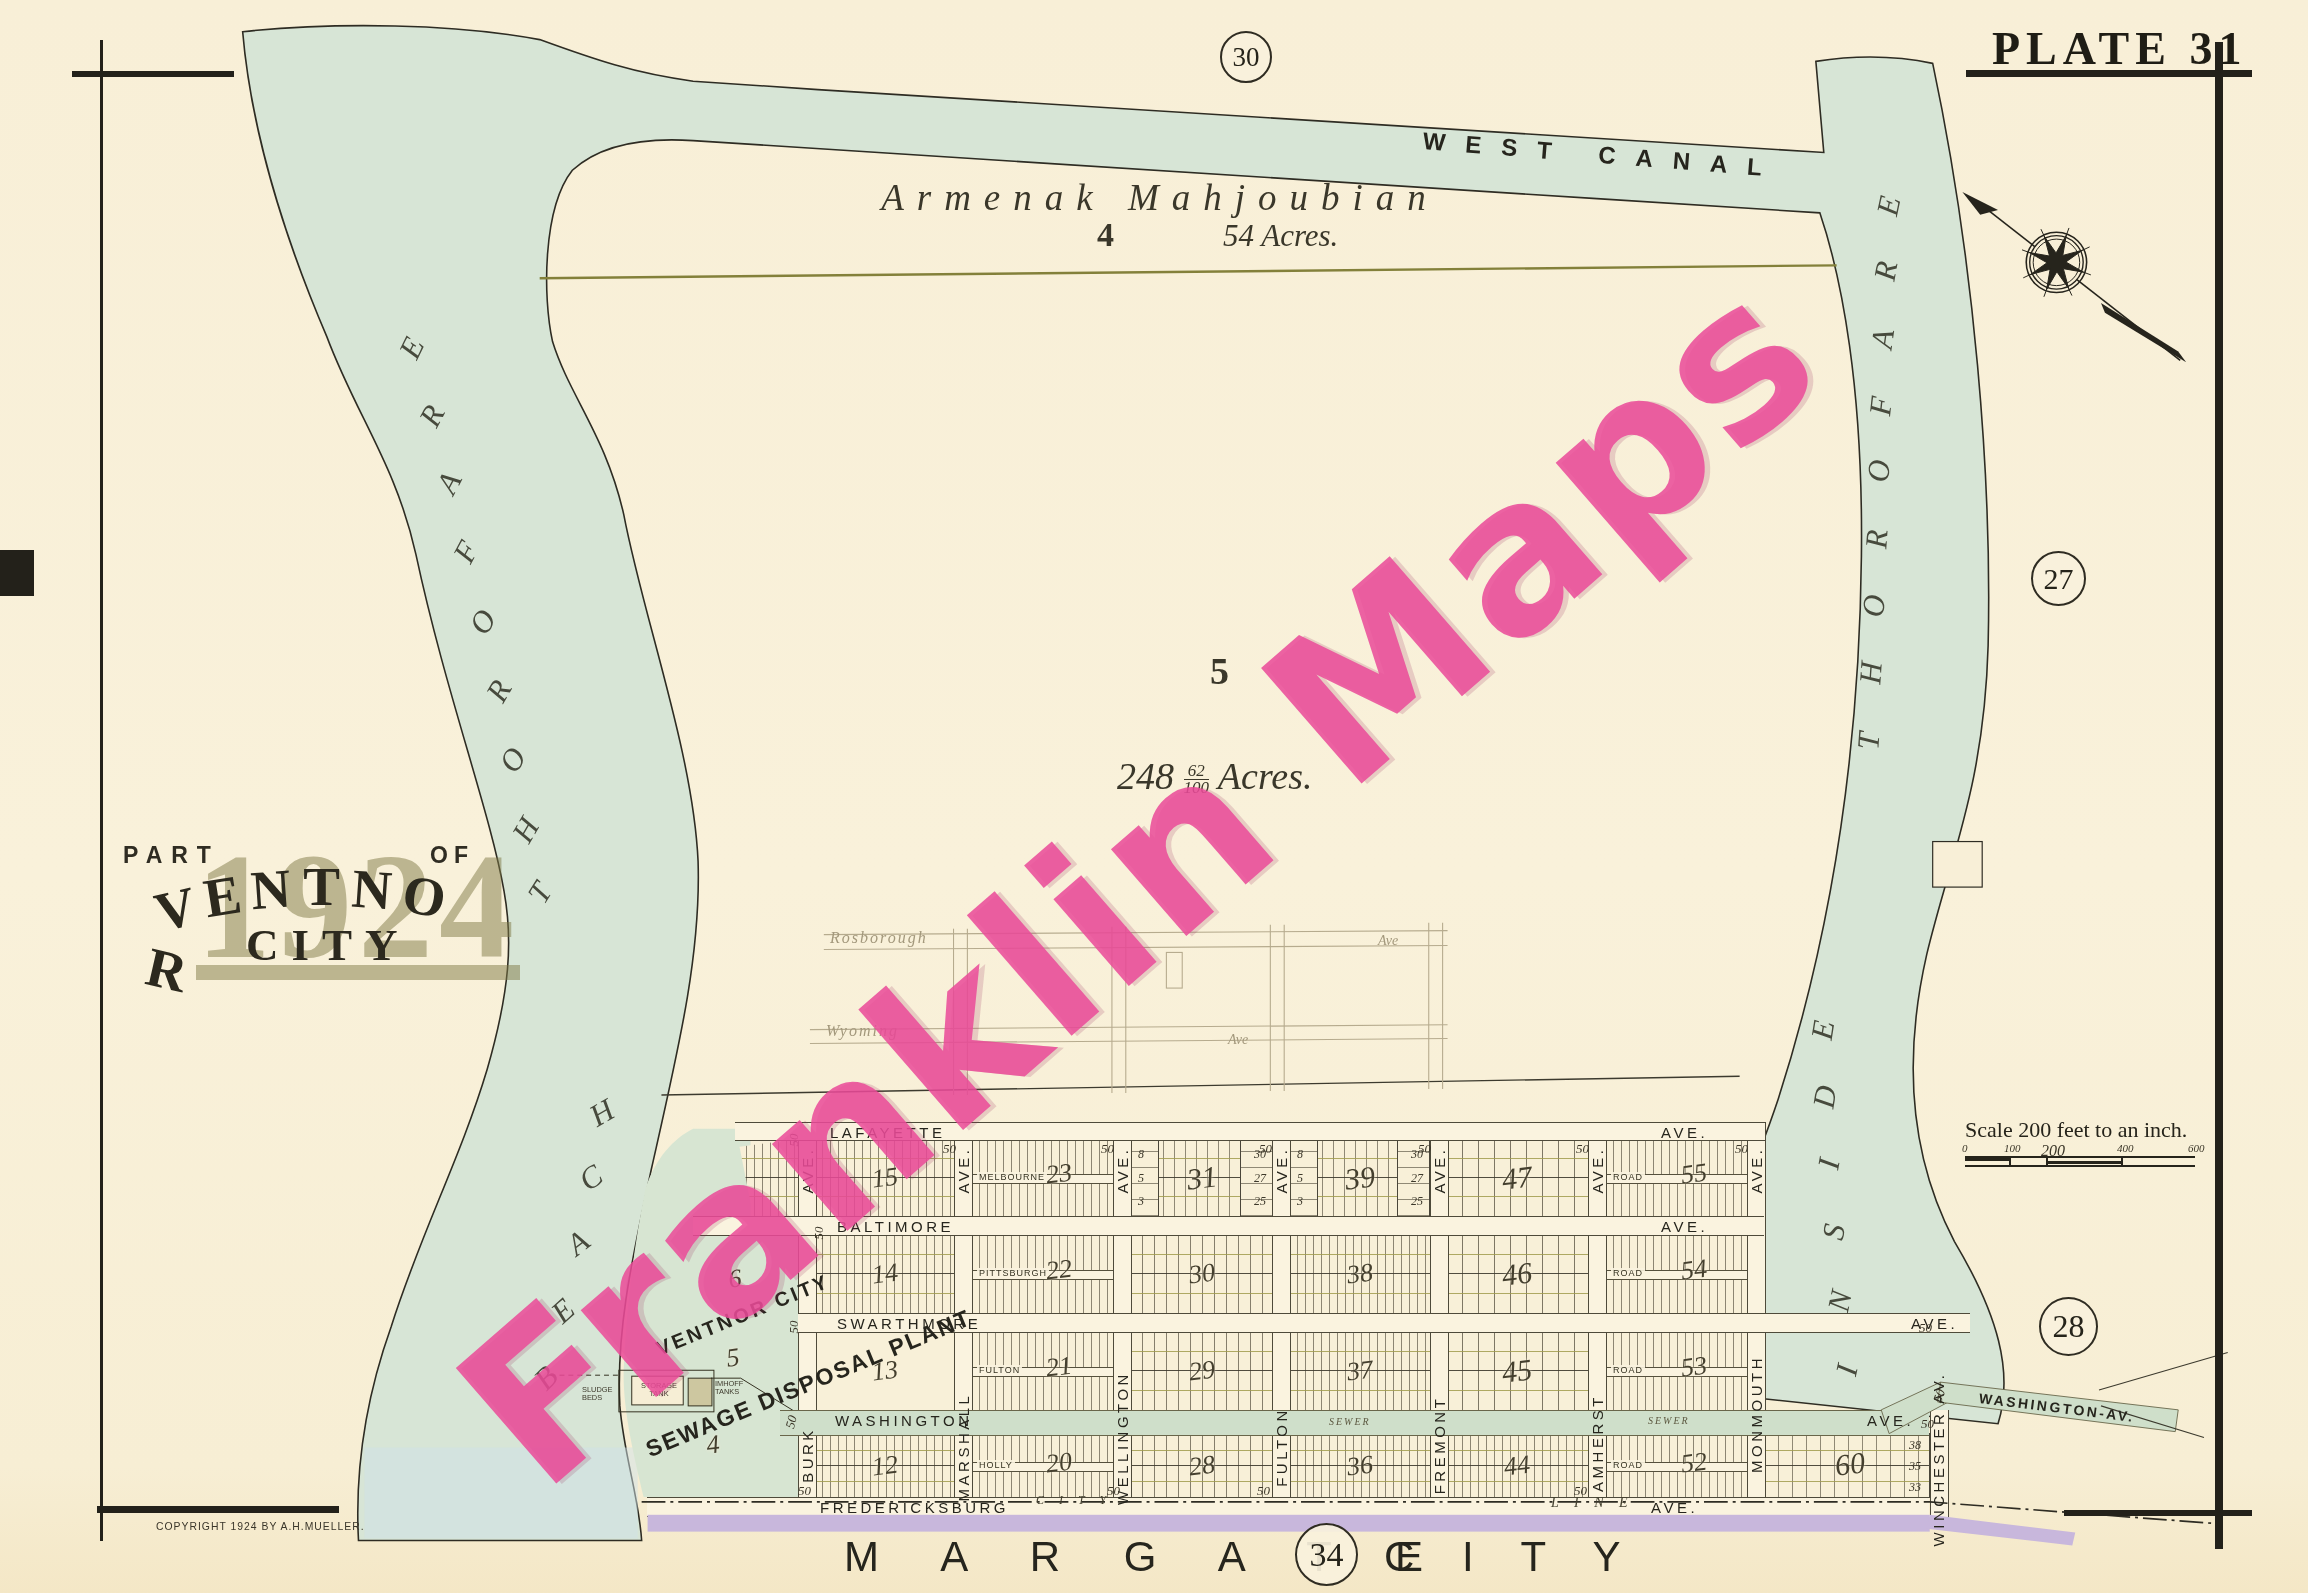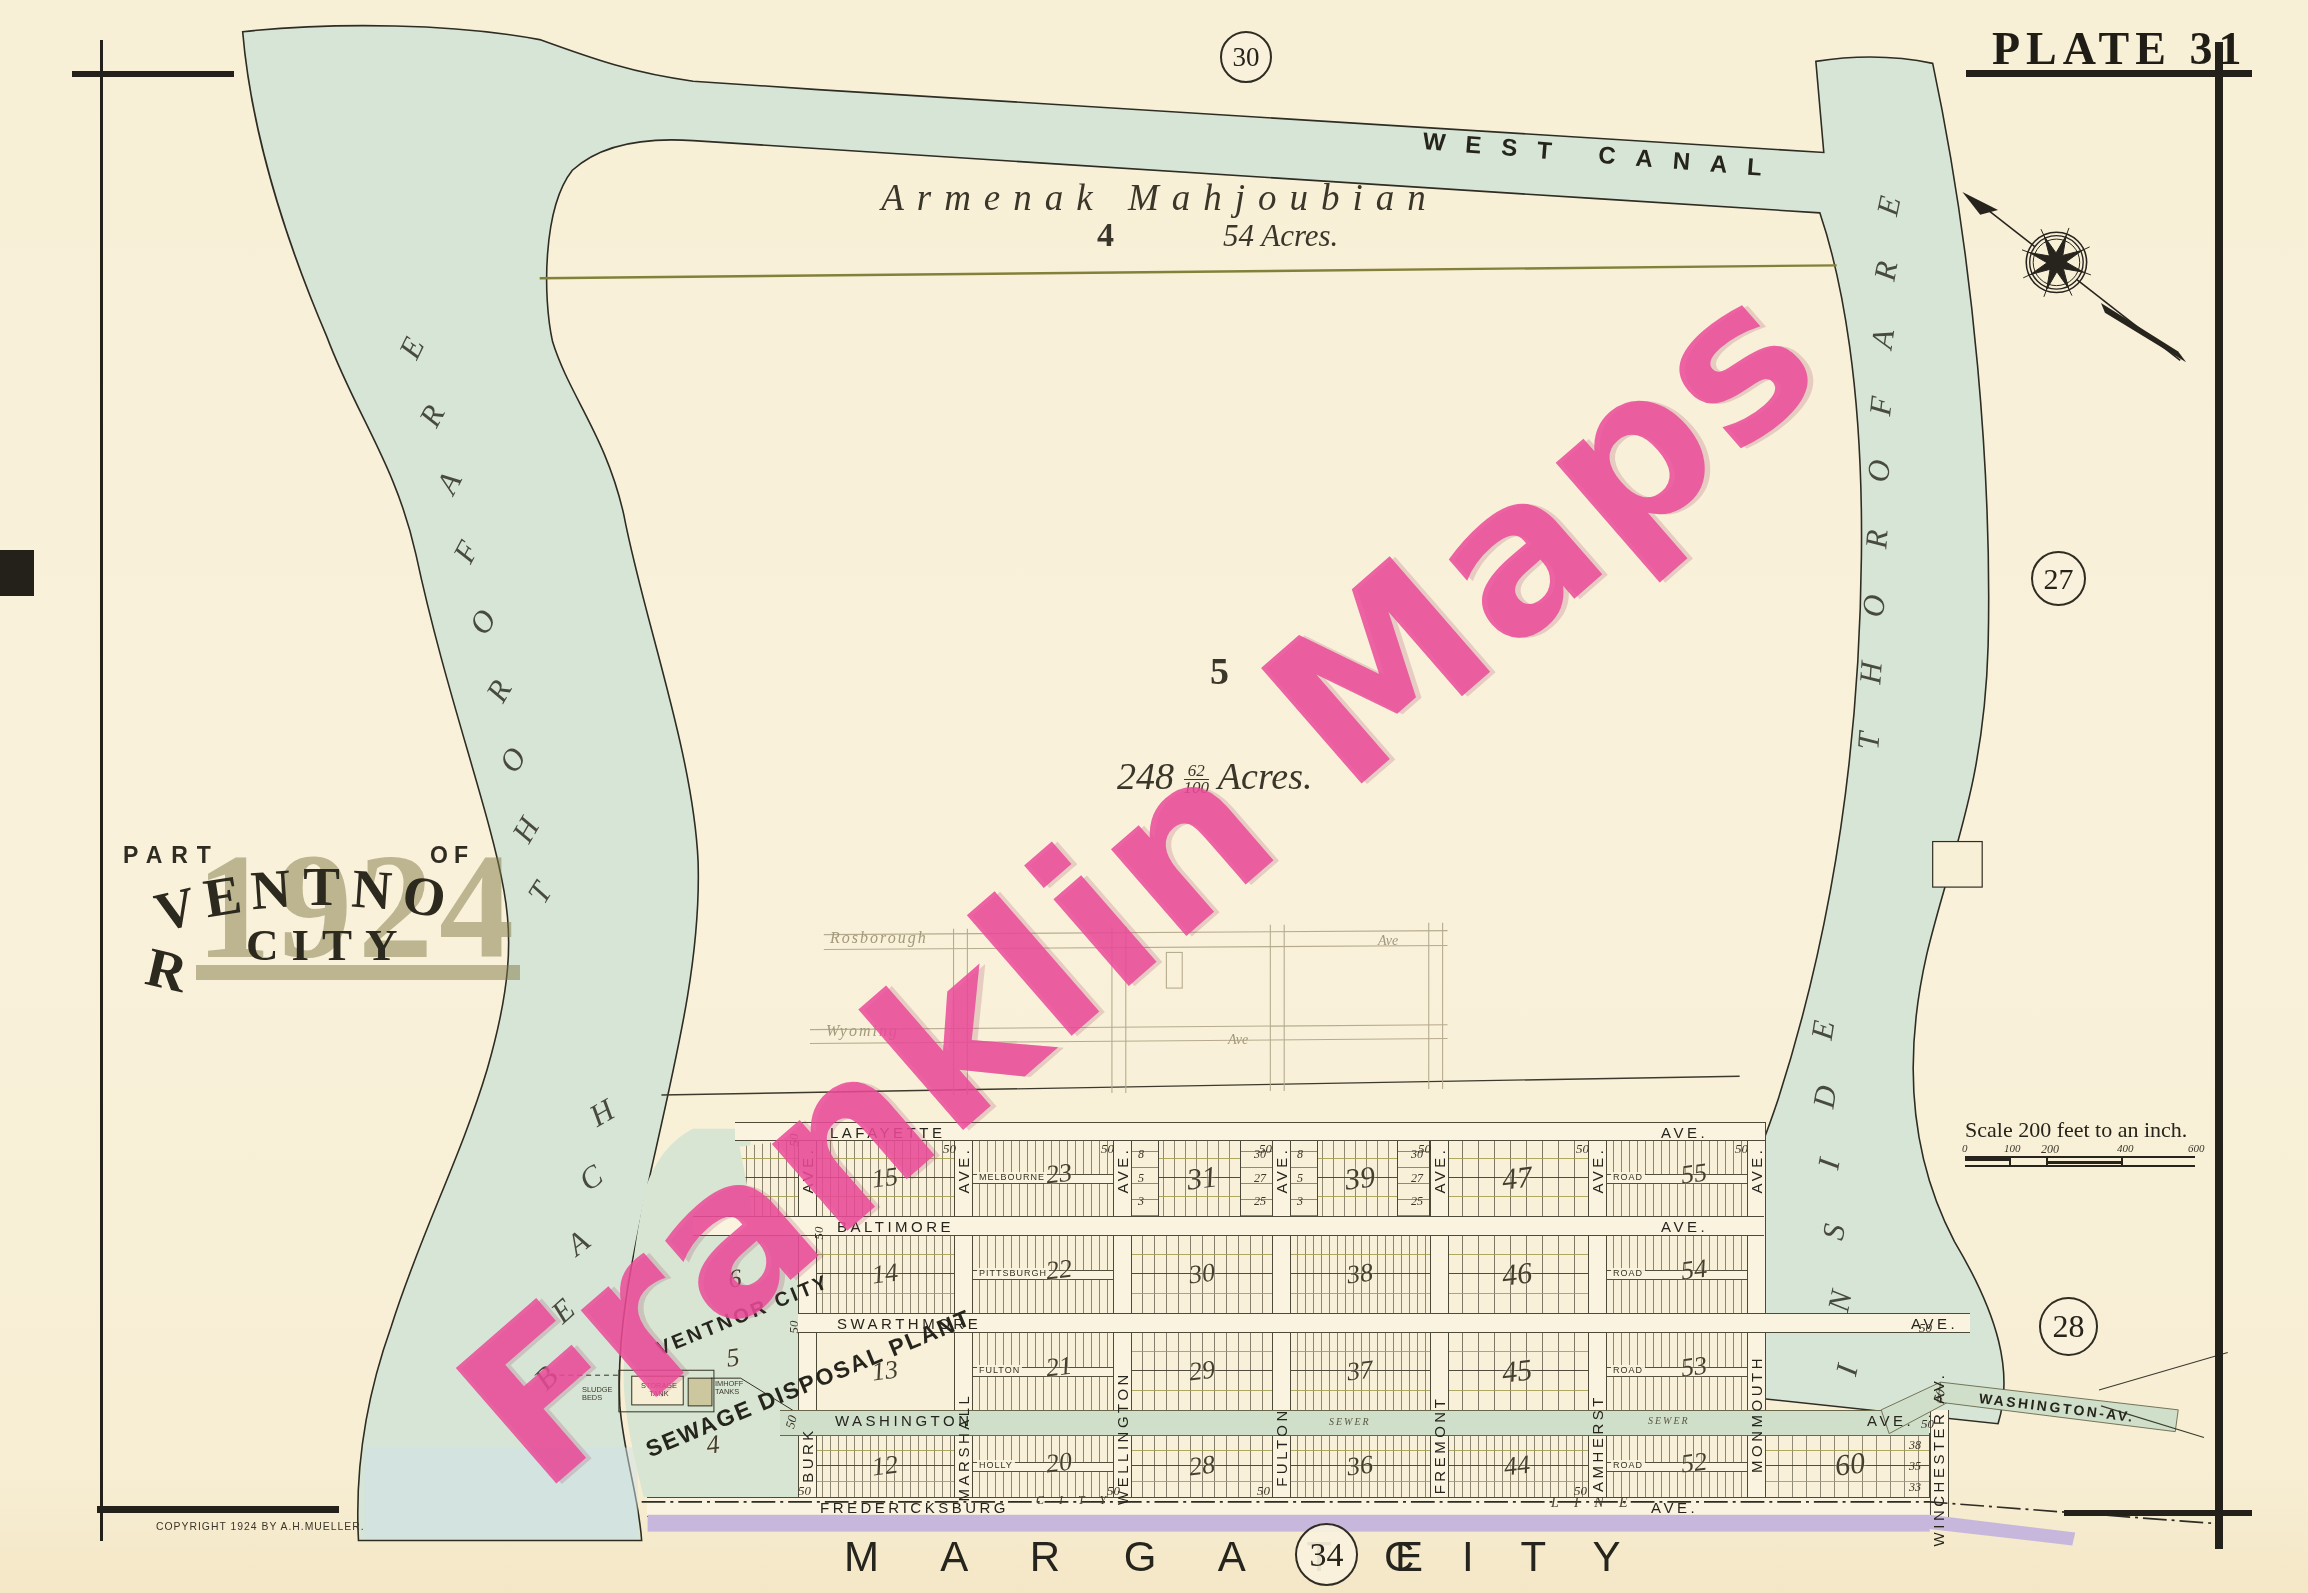--- a/index.html
+++ b/index.html
@@ -382,21 +382,21 @@
 
   <div class="abs stlabel" style="left:1980px;top:1390px;transform:rotate(7deg);font-size:14px;letter-spacing:2.5px;z-index:30">WASHINGTON-AV.</div>
 
   <div class="abs stlabel" style="left:844px;top:1533px;font-size:42px;letter-spacing:26px;font-weight:normal;z-index:30">M A R G A T E</div>
   <div class="abs stlabel" style="left:1384px;top:1533px;font-size:42px;letter-spacing:18px;font-weight:normal;z-index:30">C I T Y</div>
 
   <div class="abs serif" style="left:1965px;top:1117px;font-size:22px;color:#26241b;z-index:30">Scale 200 feet to an inch.</div>
   <div id="scale-ticks">
       <div class="fifty" style="position: absolute; left: 1962px; top: 1142px; font-size: 11px;">0</div>
       <div class="fifty" style="position: absolute; left: 2004px; top: 1142px; font-size: 11px;">100</div>
-      <div class="fifty" style="position: absolute; left: 2041px; top: 1142px; font-size: 12px;">200</div>
+      <div class="fifty" style="position: absolute; left: 2041px; top: 1142px; font-size: 16px;">200</div>
       <div class="fifty" style="position: absolute; left: 2117px; top: 1142px; font-size: 11px; text-align: right;">400</div>
       <div class="fifty" style="position: absolute; left: 2188px; top: 1142px; font-size: 11px;">600</div>
     </div>
   <div class="abs" style="left:1965px;top:1156px;width:230px;height:7px;border-top:2px solid #26241b;border-bottom:2px solid #26241b;z-index:30">
     <div class="abs" style="left:0;top:0;width:44px;height:3px;background:#26241b"></div>
     <div class="abs" style="left:81px;top:3px;width:75px;height:3px;background:#26241b"></div>
     <div class="abs" style="left:44px;top:0;width:1.6px;height:7px;background:#26241b"></div>
     <div class="abs" style="left:81px;top:0;width:1.6px;height:7px;background:#26241b"></div>
     <div class="abs" style="left:156px;top:0;width:1.6px;height:7px;background:#26241b"></div>
   </div>

